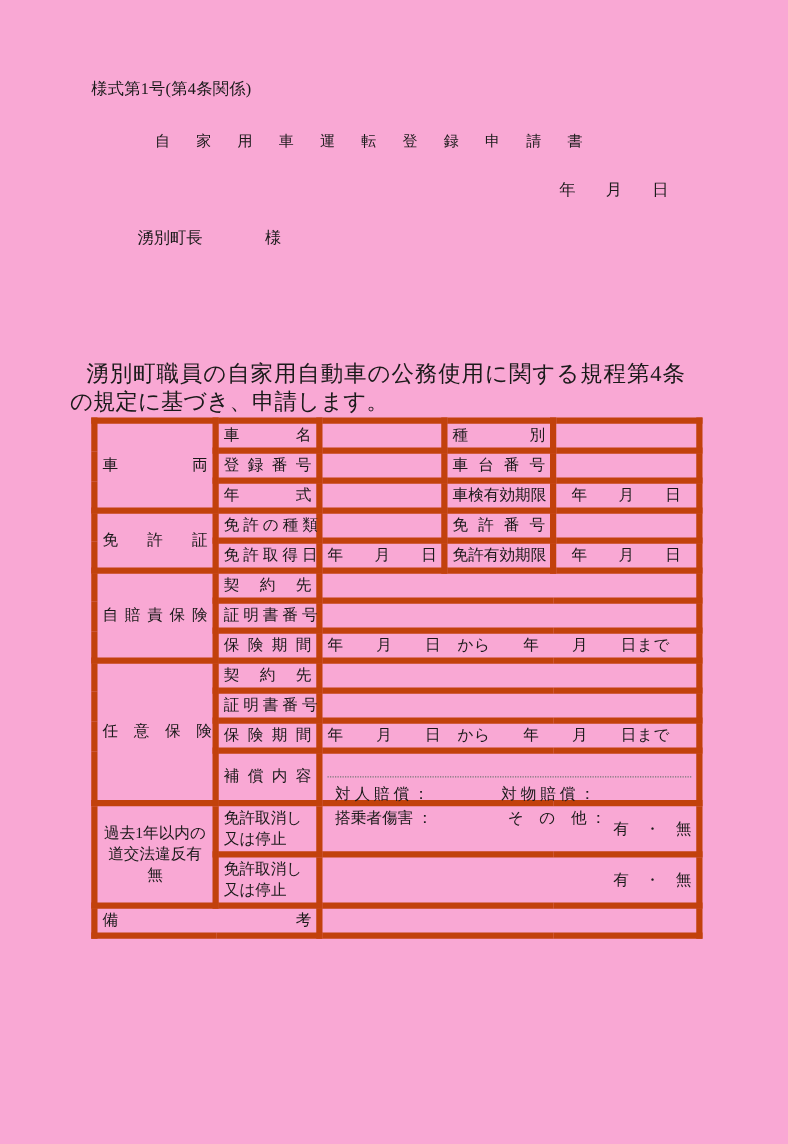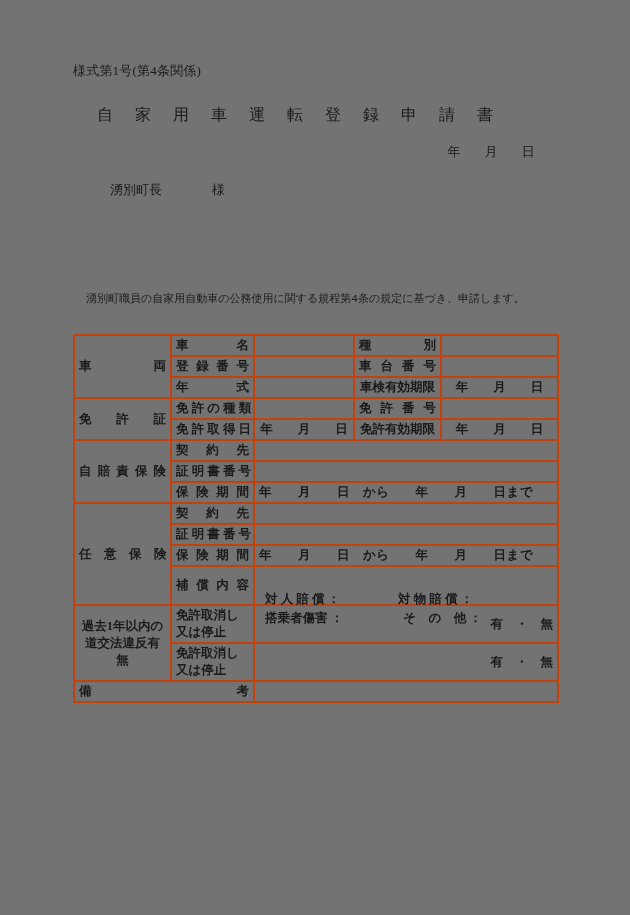--- a/index.html
+++ b/index.html
@@ -12,39 +12,39 @@
     height: 915px;
     font-family: "Liberation Serif", "DejaVu Serif", serif;
     color: #1a1a1a;
     position: relative;
     overflow: hidden;
   }
   .page {
     position: relative;
     width: 630px;
     height: 915px;
-    background: #737373;
+    background: #f9a8d4;
   }
 
   
   .form-no {
     position: absolute;
     left: 73px;
     top: 62px;
     font-size: 13px;
     letter-spacing: 0.2px;
     white-space: nowrap;
   }
   .doc-title {
     position: absolute;
     left: 0;
     top: 105px;
     width: 590px;
     text-align: center;
-    font-size: 16px;
+    font-size: 12px;
     letter-spacing: 9px;
     text-indent: 9px;
     white-space: nowrap;
   }
   .date-line {
     position: absolute;
     left: 0;
     top: 143px;
     width: 630px;
     text-align: right;
@@ -78,47 +78,45 @@
   .seal {
     position: absolute;
     left: 158px;
     top: -1px;
     font-size: 14px;
     line-height: 20px;
   }
 
   .statement {
     position: absolute;
-    left: 73px;
+    left: 56px;
     top: 288px;
     width: 492px;
-    font-size: 11px;
+    font-size: 18px;
     line-height: 22px;
     text-indent: 13px;
     text-align: justify;
-    font-family: Liberation Mono, monospace;
   }
 
   
   .form-table {
     position: absolute;
     left: 73px;
     top: 334px;
     width: 484px;
     border-collapse: collapse;
     table-layout: fixed;
     font-size: 12.5px;
   }
   .form-table td {
-    border: 2px solid #c2410c;
+    border: 5px solid #c2410c;
     height: 19px;
     padding: 0 4px;
     vertical-align: middle;
     line-height: 17px;
-    font-weight: bold;
   }
   
   .lbl-spread {
     text-align: justify;
     text-align-last: justify;
     text-justify: inter-character;
     white-space: nowrap;
     padding: 0 6px;
   }
   .lbl-cat {

